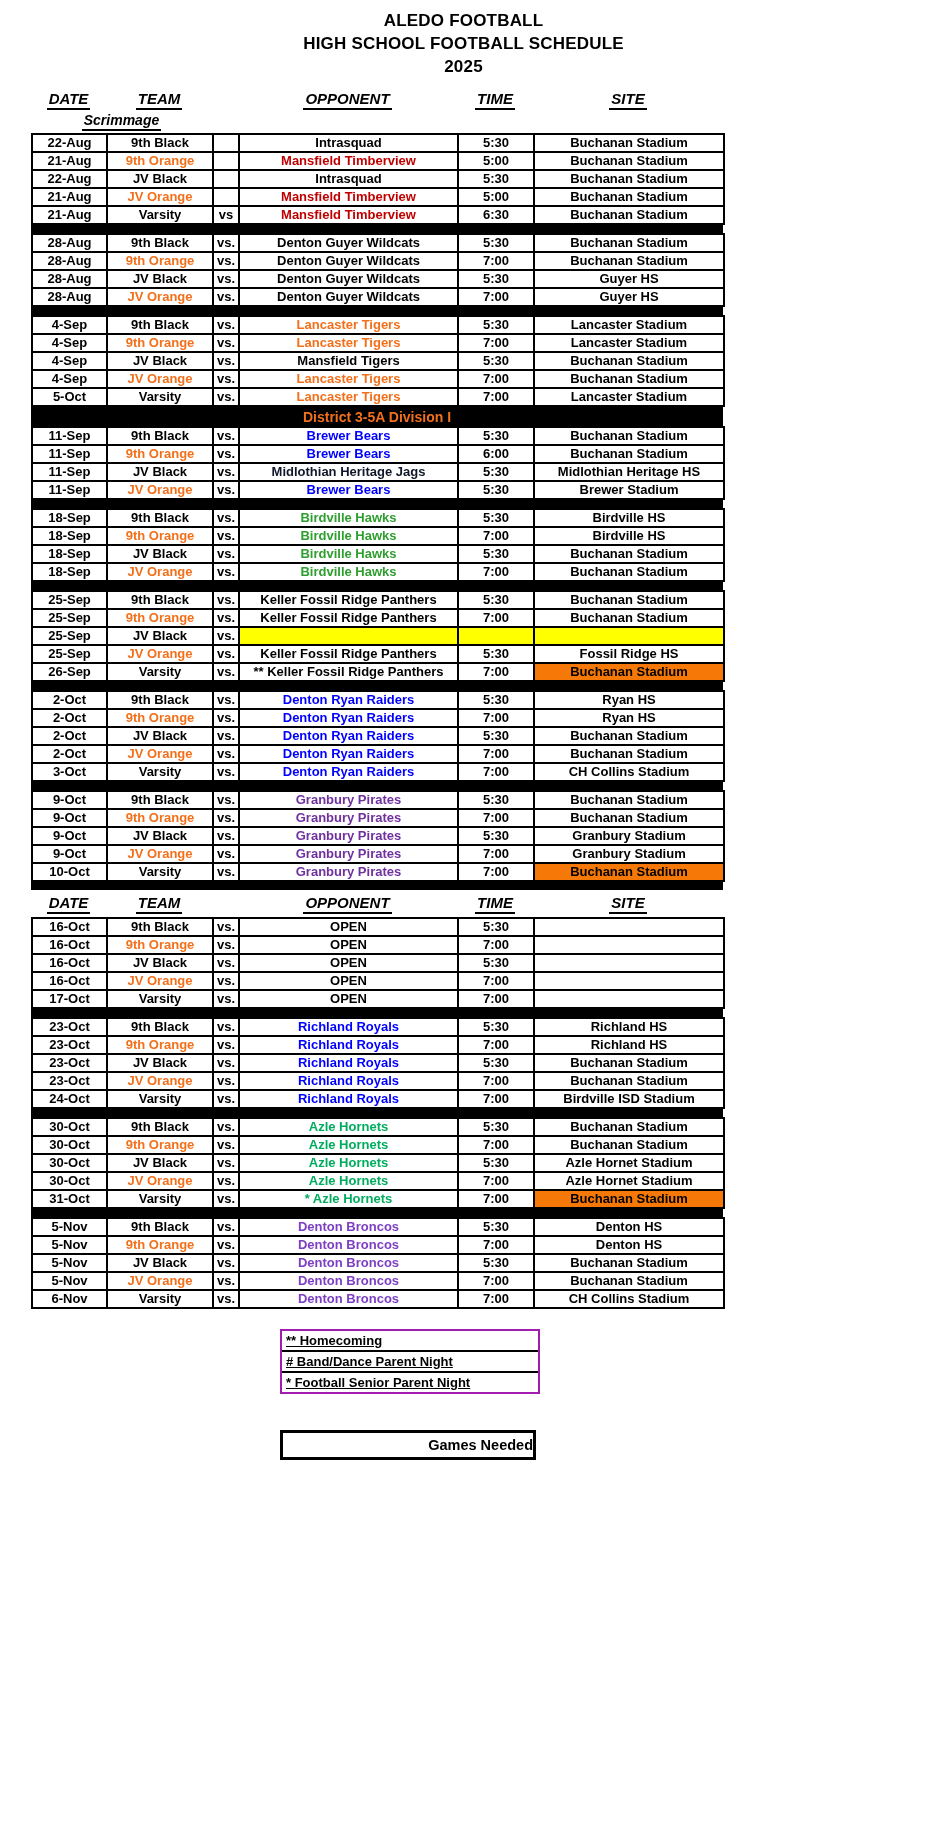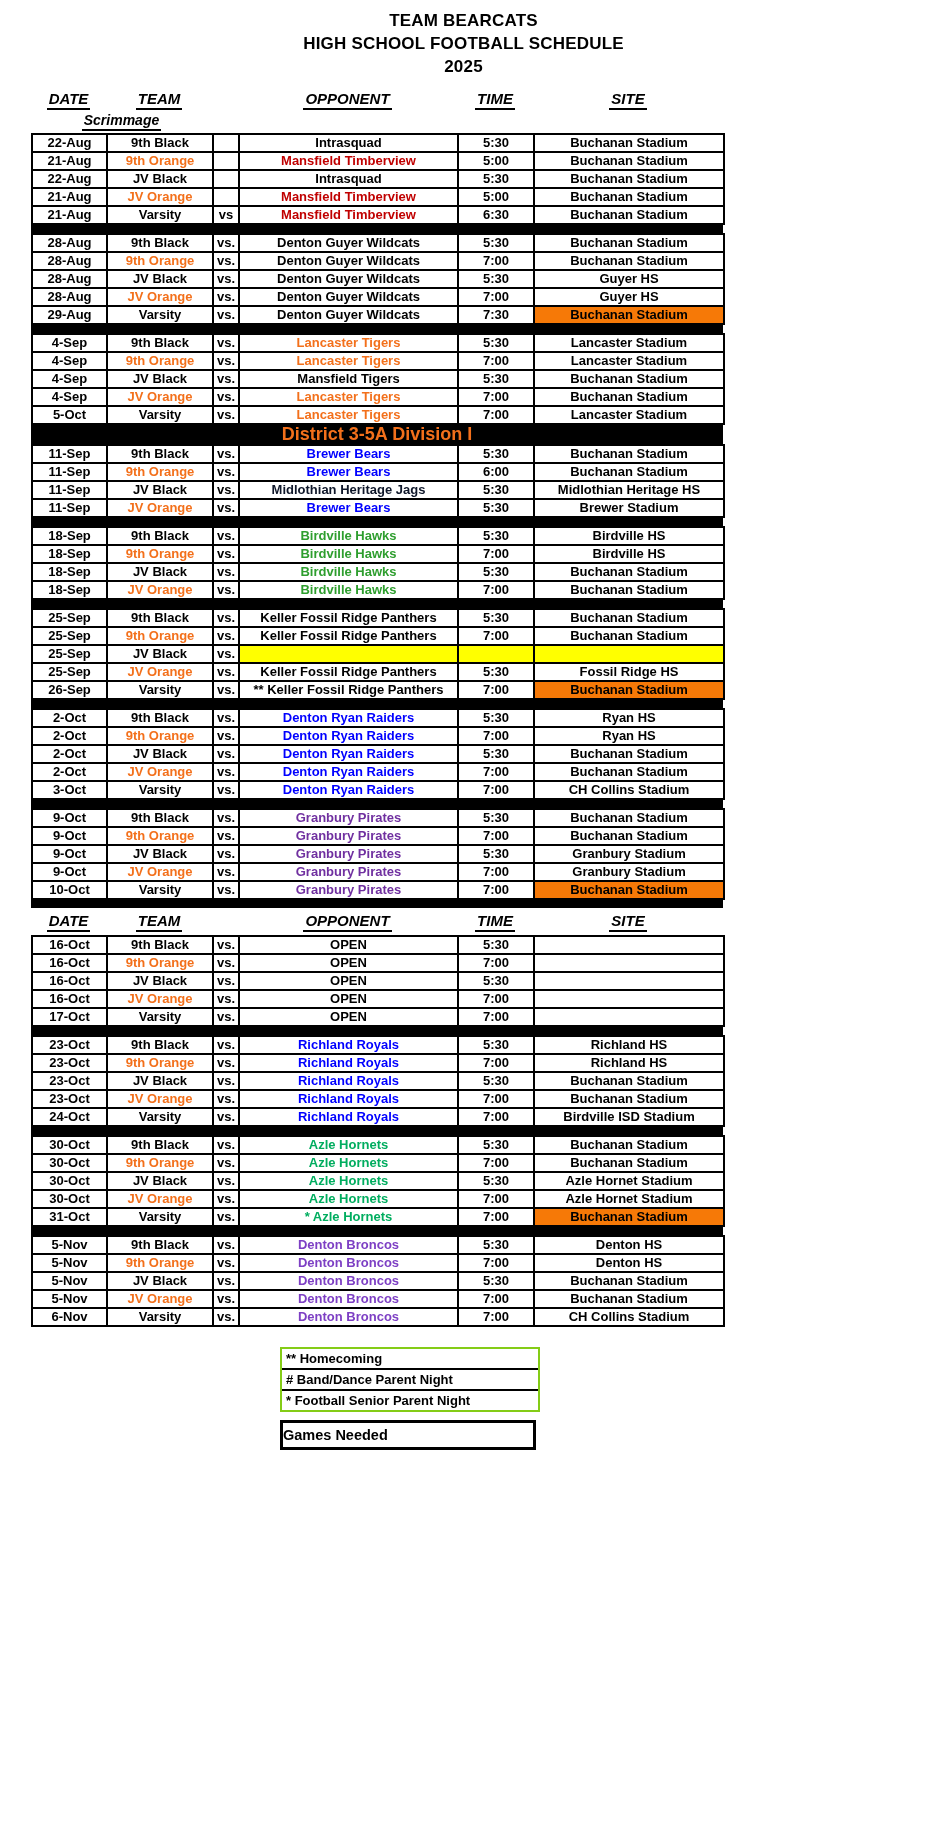--- a/index.html
+++ b/index.html
@@ -20,40 +20,40 @@
   #schedule { margin-left:31px; width:692px; }
   table.sched { border-collapse:collapse; table-layout:fixed; width:692px; }
   table.sched td {
     border:2px solid #000; height:16px; padding:0 1px; text-align:center;
     vertical-align:middle; font-size:13px; font-weight:bold;
     white-space:nowrap; overflow:hidden; line-height:16px;
   }
   td.c-date { font-size:13.5px; }
   td.c-vs { font-size:11px; }
   .bar { width:692px; height:8px; background:#000; }
-  .bar.district { height:19px; display:flex; align-items:center; justify-content:center; font-size:18px; }
+  .bar.district { height:19px; display:flex; align-items:center; justify-content:center; font-size:14px; }
   .hdr.mid { margin:4px 0 3px 0; }
   .legend {
-    margin:20px 10px 0 280px; width:256px; border:2px solid #84cc16;
+    margin:20px 10px 0 280px; width:256px; border:2px solid #a21caf;text-decoration:underline;
   }
   .legend > div {
     height:19px; line-height:19px; font-size:13px; text-align:left; padding-left:4px;
     border-bottom:2px solid #000; white-space:nowrap; overflow:hidden;
   }
   .legend > div:last-child { border-bottom:none; }
   .games {
-    margin:8px 0 0 280px; width:250px; height:24px; line-height:24px;
-    border:3px solid #000; text-align:left; font-size:14.5px;
+    margin:36px 0 0 280px; width:250px; height:24px; line-height:24px;
+    border:3px solid #000; text-align:right; font-size:14.5px;
   }
 </style>
 </head>
 <body>
 
 <div class="title">
-  <div>TEAM BEARCATS</div>
+  <div>ALEDO FOOTBALL</div>
   <div>HIGH SCHOOL FOOTBALL SCHEDULE</div>
   <div>2025</div>
 </div>
 
 <div class="hdr">
   <span class="hl">DATE</span>
   <span class="hl">TEAM</span>
   <span></span>
   <span class="hl">OPPONENT</span>
   <span class="hl">TIME</span>
@@ -150,28 +150,20 @@
           <td class="c-site">Guyer HS</td>
         </tr>
         <tr>
           <td class="c-date">28-Aug</td>
           <td class="c-team" style="color: rgb(243, 112, 27);">JV Orange</td>
           <td class="c-vs">vs.</td>
           <td class="c-opponent">Denton Guyer Wildcats</td>
           <td class="c-time">7:00</td>
           <td class="c-site">Guyer HS</td>
         </tr>
-        <tr>
-          <td class="c-date">29-Aug</td>
-          <td class="c-team">Varsity</td>
-          <td class="c-vs">vs.</td>
-          <td class="c-opponent">Denton Guyer Wildcats</td>
-          <td class="c-time">7:30</td>
-          <td class="c-site" style="background: rgb(246, 121, 7);">Buchanan Stadium</td>
-        </tr>
       </tbody>
     </table>
     <div class="bar"></div>
     <table class="sched">
       <colgroup>
         <col style="width: 75px;">
         <col style="width: 106px;">
         <col style="width: 26px;">
         <col style="width: 219px;">
         <col style="width: 76px;">

